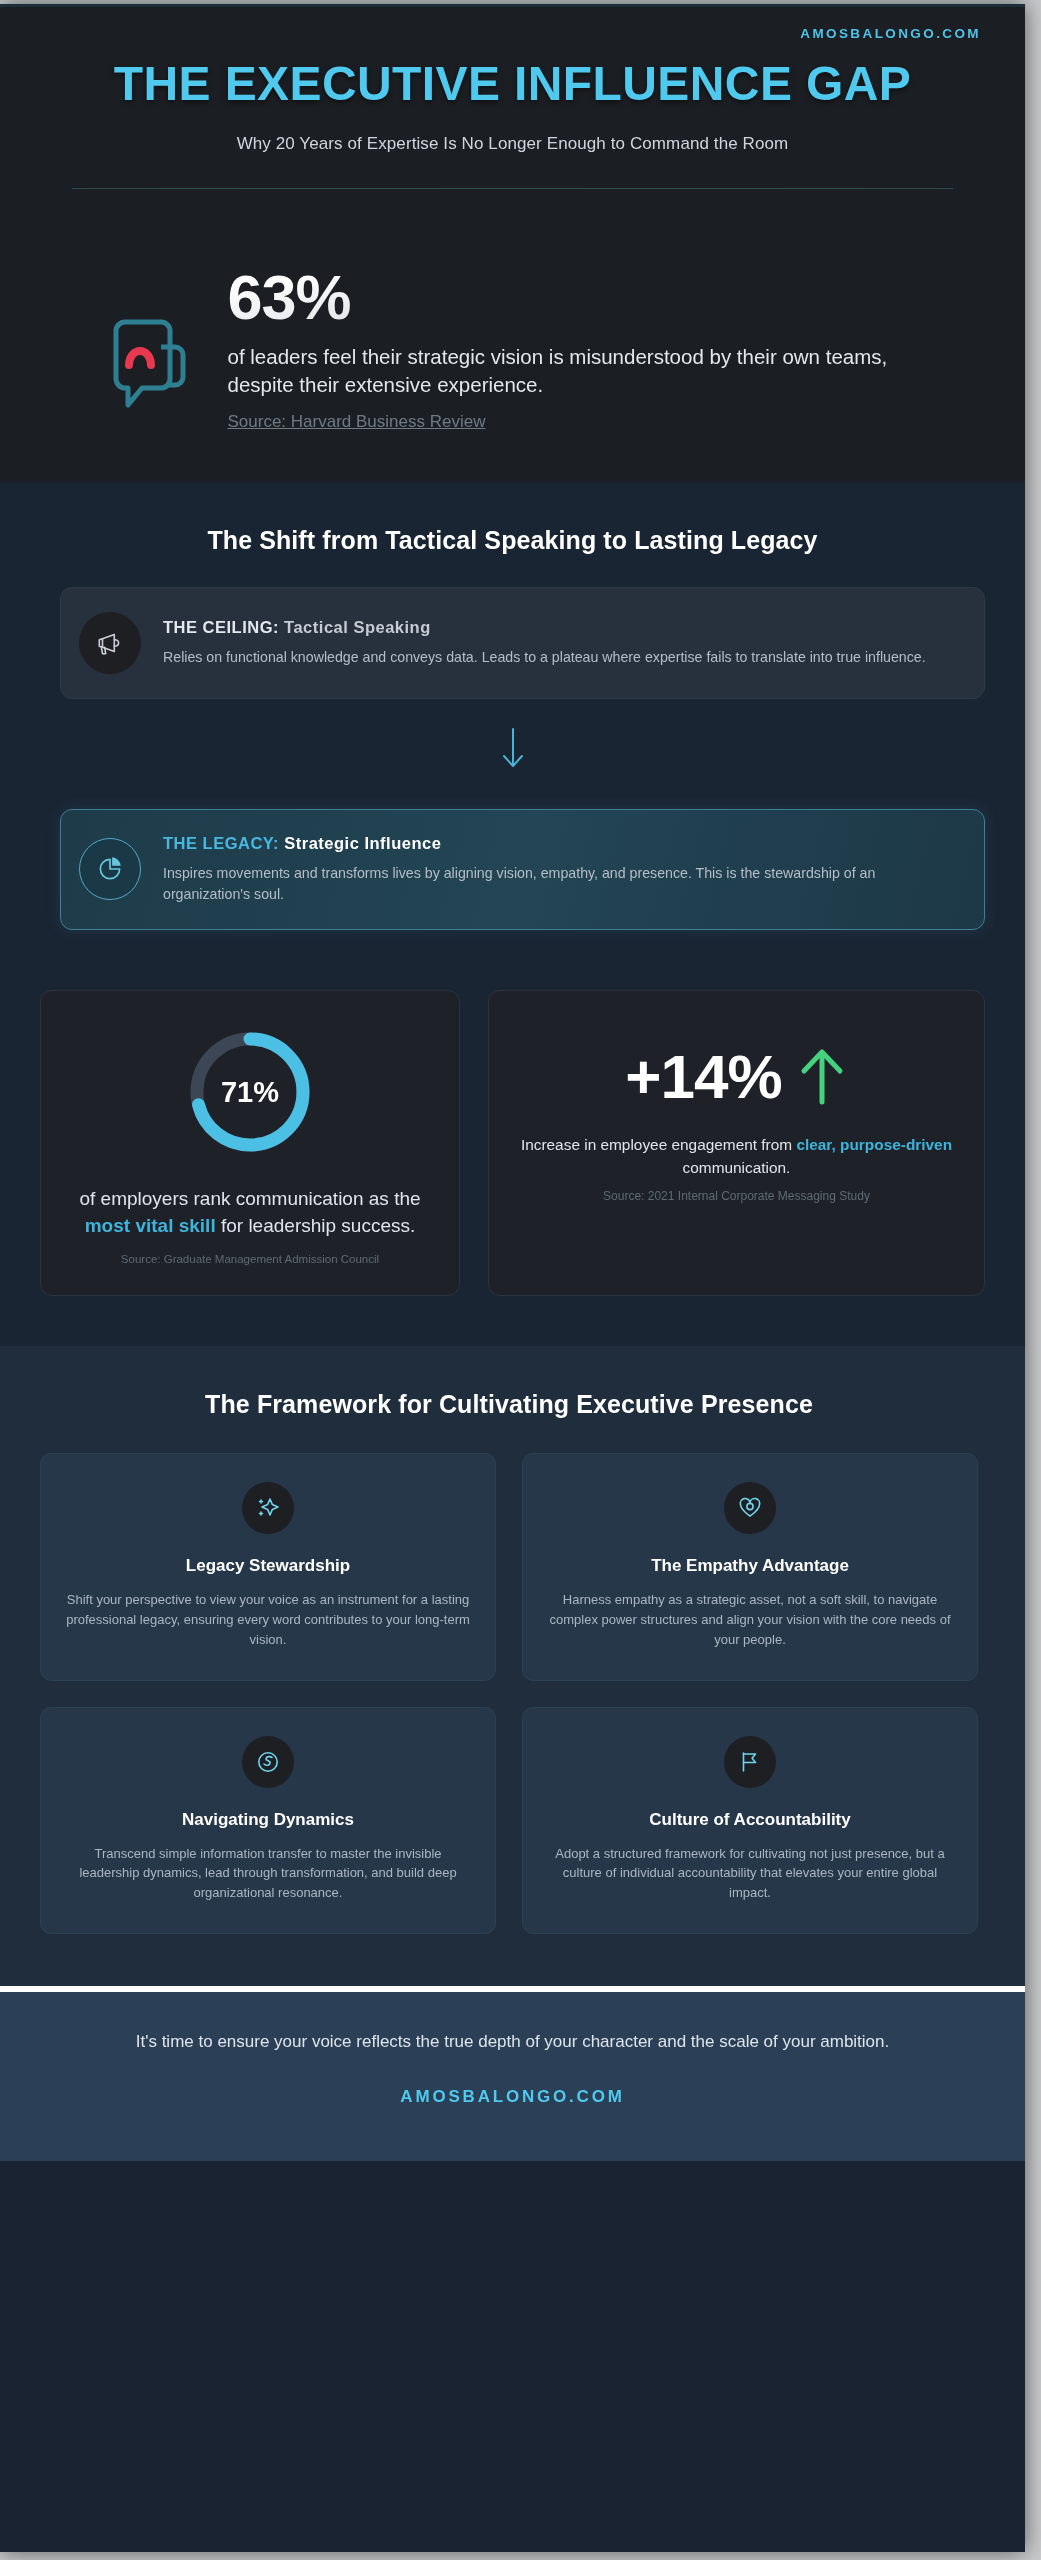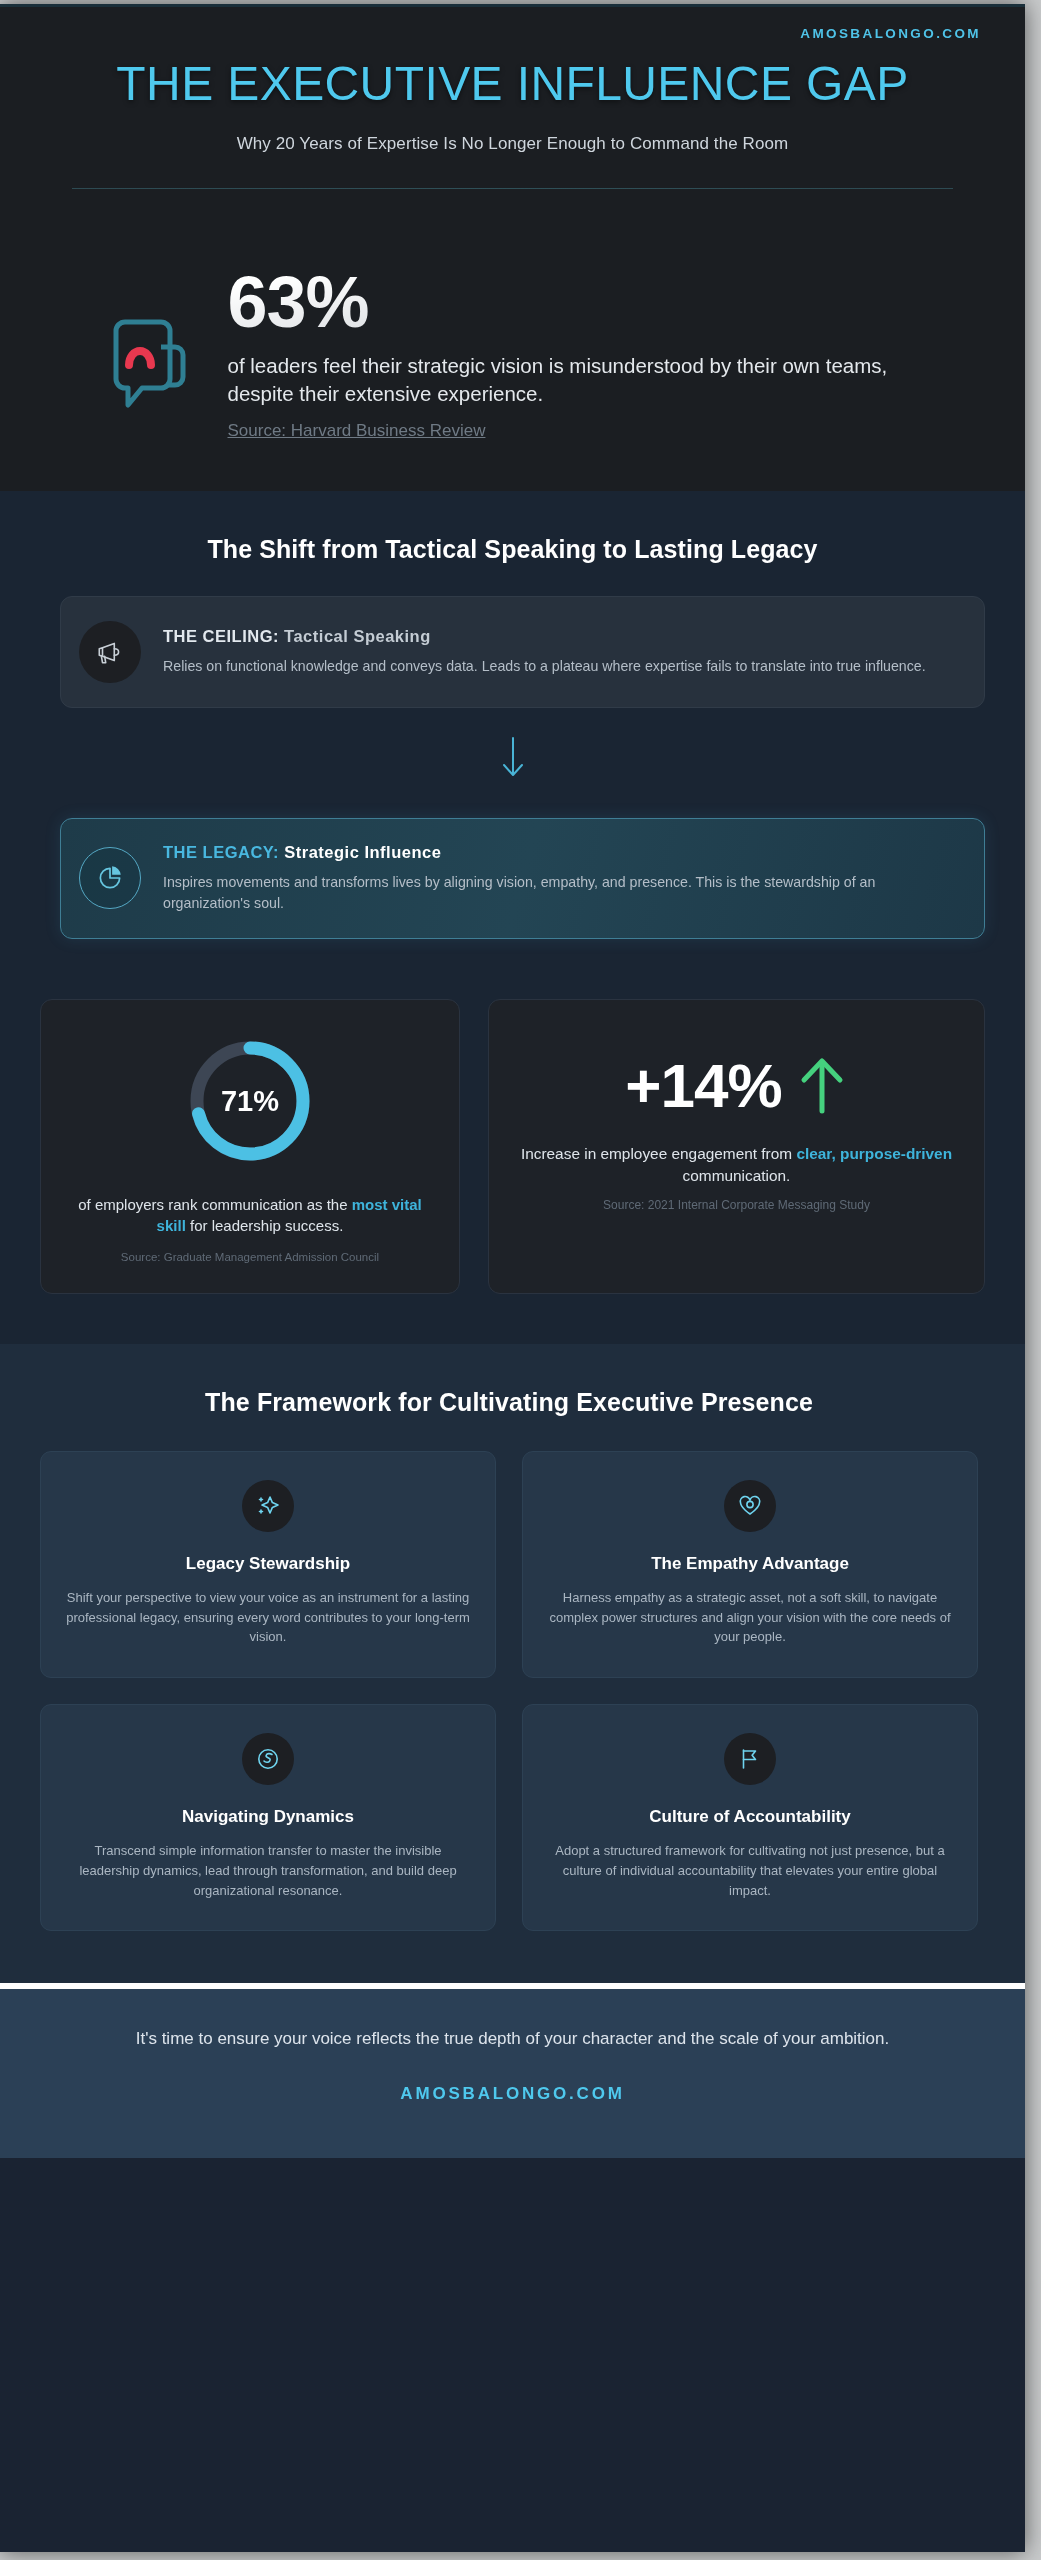--- a/index.html
+++ b/index.html
@@ -39,21 +39,21 @@
     font-size: 13.5px;
     font-weight: bold;
     letter-spacing: 2.4px;
     padding-right: 4px;
     padding-top: 6px;
   }
   .hero-title {
     text-align: center;
     color: #4fc9ee;
     font-size: 48px;
-    font-weight: normal;
+    font-weight: bold;
     line-height: 1.03;
     letter-spacing: .4px;
     margin-top: 18px;
     text-shadow: 0 2px 5px rgba(0,0,0,.5);
   }
   .hero-sub {
     text-align: center;
     color: #cfd6dd;
     font-size: 17px;
     margin-top: 26px;
@@ -70,21 +70,21 @@
     background: #1b1e22;
     padding: 44px 40px 50px 40px;
     display: flex;
     justify-content: center;
     gap: 34px;
     align-items: flex-start;
   }
   .bubble-icon { margin-top: 50px; flex: 0 0 auto; }
   .bigstat-text { width: 690px; }
   .bigstat-number {
-    font-size: 72px;
+    font-size: 63px;
     font-weight: bold;
     line-height: .98;
     background: linear-gradient(170deg, #ffffff 10%, #b9bfc6 92%);
     -webkit-background-clip: text;
     background-clip: text;
     color: transparent;
     letter-spacing: -1px;
   }
   .bigstat-desc {
     color: #e4e8ec;
@@ -172,21 +172,21 @@
   .donut-label {
     position: absolute;
     left: 0; right: 0; top: 50%;
     transform: translateY(-50%);
     color: #ffffff;
     font-size: 29px;
     font-weight: bold;
   }
   .stat-desc {
     color: #dfe5eb;
-    font-size: 15px;
+    font-size: 19px;
     line-height: 1.44;
     margin-top: 26px;
   }
   .stat-desc b { color: #3eb4db; }
   .stat-source { color: #5f6a76; font-size: 11.5px; margin-top: 14px; }
   .plus-row {
     display: flex; align-items: center; justify-content: center; gap: 14px;
     margin-top: 16px;
   }
   .plus-num {

